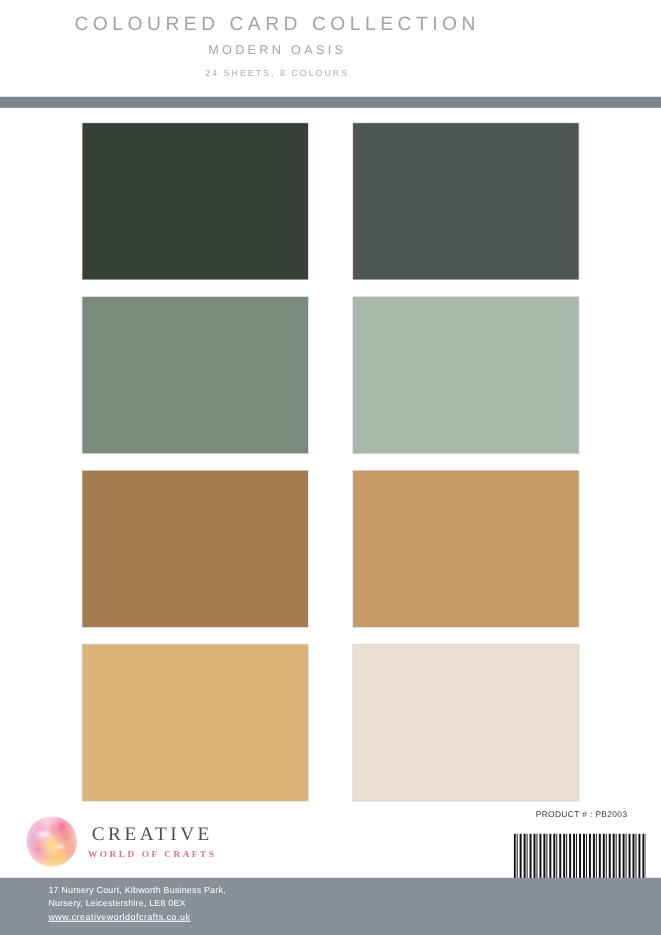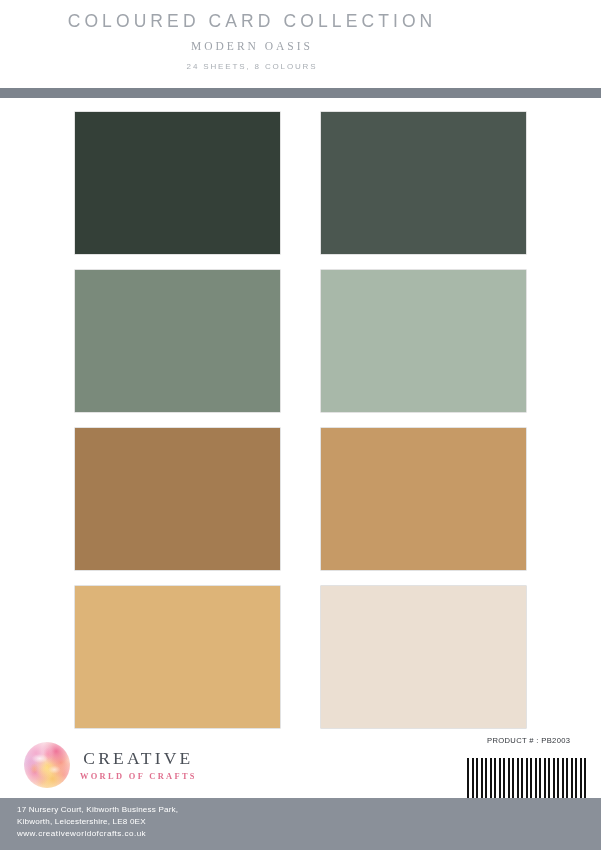--- a/index.html
+++ b/index.html
@@ -37,21 +37,20 @@
   }
   .subtitle {
     margin: 0;
     padding-top: 9px;
     font-size: 11.5px;
     font-weight: 400;
     letter-spacing: 3.0px;
     color: #9fa4ab;
     line-height: 1.15;
     white-space: nowrap;
-    font-family: Liberation Serif, serif;
   }
   .meta {
     margin: 0;
     padding-top: 9px;
     font-size: 8px;
     font-weight: 400;
     letter-spacing: 1.85px;
     color: #a9aeb4;
     line-height: 1.15;
     white-space: nowrap;
@@ -212,30 +211,31 @@
   .footer-bar {
     position: absolute;
     left: 0;
     top: 798px;
     width: 601px;
     height: 52px;
     background: #8a9099;
   }
   .footer-address {
     position: absolute;
-    left: 17px;
+    left: 44px;
     top: 804px;
     color: #ffffff;
     font-size: 8.1px;
     line-height: 12.1px;
     letter-spacing: 0.18px;
     white-space: nowrap;
   }
   .footer-address .url {
     letter-spacing: 0.45px;
+    text-decoration: underline;
   }
 </style>
 </head>
 <body>
 
 <div class="header">
   <div class="title" style="color: rgb(159, 164, 171);">COLOURED CARD COLLECTION</div>
   <div class="subtitle">MODERN OASIS</div>
   <div class="meta">24 SHEETS, 8 COLOURS</div>
 </div>
@@ -269,15 +269,15 @@
     <span class="lead">5</span>
     <span>052201</span>
     <span>172517</span>
     <span class="tail">&gt;</span>
   </div>
 </div>
 
 <div class="footer-bar" style="background: rgb(138, 144, 153);"></div>
 <div class="footer-address">
   <div>17 Nursery Court, Kibworth Business Park,</div>
-  <div>Kibworth, Leicestershire, LE8 0EX</div>
+  <div>Nursery, Leicestershire, LE8 0EX</div>
   <div class="url">www.creativeworldofcrafts.co.uk</div>
 </div>
 
 </body></html>

